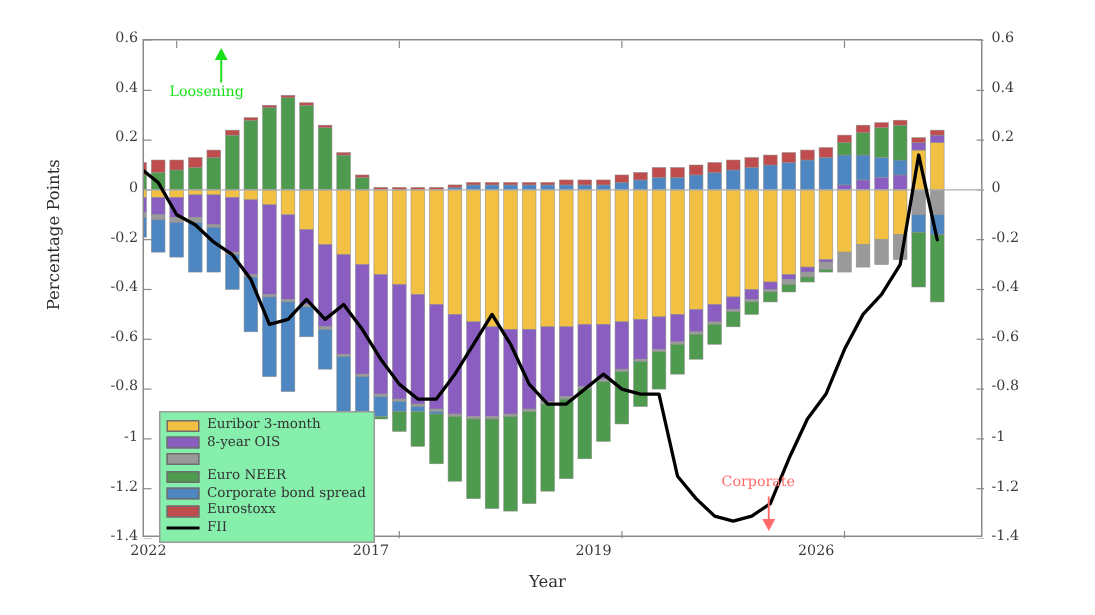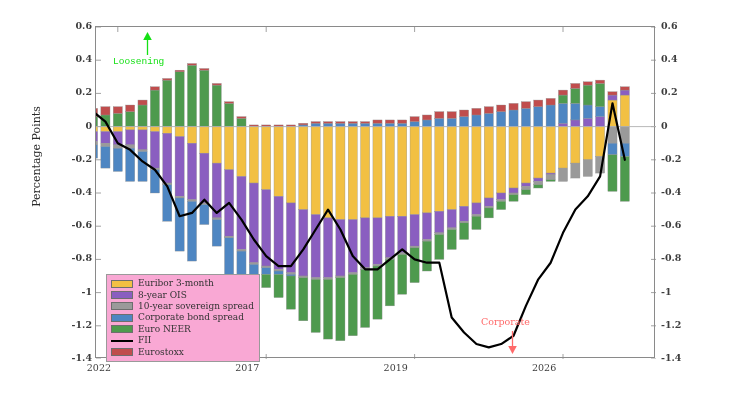--- a/index.html
+++ b/index.html
@@ -17,21 +17,20 @@
   #svg{position:absolute;left:0;top:0;width:560px;height:332px;display:block;}
 
   
   .ytick{
     position:absolute;
     font-size:9.5px;
     color:#3d3d3d;
     text-align:right;
     white-space:nowrap;
     line-height:10px;
-    font-weight:bold;
   }
   .ytick.left{right:638px;width:60px;}
   .ytick.right{left:661px;width:60px;text-align:left;}
   .xtick{
     position:absolute;
     font-size:9.5px;
     color:#3d3d3d;
     text-align:left;
     width:60px;
     white-space:nowrap;
@@ -50,28 +49,28 @@
   }
   #xlabel{
     position:absolute;
     left:0; top:381px; width:730px;
     font-size:11px; color:#2b2b2b;
     text-align:center;
   }
 
   
   .annot{position:absolute;font-size:9.5px;white-space:nowrap;}
-  #annot-loosening{left:113px;top:56px;color:#16e016;font-family:Liberation Mono, monospace;}
+  #annot-loosening{left:113px;top:56px;color:#16e016;}
   #annot-tightening{left:481px;top:316px;color:#ff6a6a;}
 
   
   #legend{
     position:absolute;
     left:106px; top:274px;
-    background:#f9a8d4;
+    background:#86efac;
     border:1px solid #9a9a9a;
     padding:3px 5px 3px 4px;
     box-sizing:border-box;
     z-index:40;
   }
   .legrow{display:flex;align-items:center;height:11.4px;}
   .legsw{
     width:22px;height:8px;
     border:0.7px solid #6e6e6e;
     margin-right:5px;
@@ -513,40 +512,40 @@
     <div class="legrow">
       <span class="legsw" style="background: rgb(242, 192, 67);"></span>
       <span class="legtext">Euribor 3-month</span>
     </div>
     <div class="legrow">
       <span class="legsw" style="background: rgb(138, 94, 192);"></span>
       <span class="legtext">8-year OIS</span>
     </div>
     <div class="legrow">
       <span class="legsw" style="background: rgb(154, 154, 154);"></span>
-      <span class="legtext">10-year sovereign spread</span>
+    </div>
+    <div class="legrow">
+      <span class="legsw" style="background: rgb(78, 154, 78);"></span>
+      <span class="legtext">Euro NEER</span>
     </div>
     <div class="legrow">
       <span class="legsw" style="background: rgb(78, 134, 194);"></span>
       <span class="legtext">Corporate bond spread</span>
     </div>
     <div class="legrow">
-      <span class="legsw" style="background: rgb(78, 154, 78);"></span>
-      <span class="legtext">Euro NEER</span>
+      <span class="legsw" style="background: rgb(192, 77, 77);"></span>
+      <span class="legtext">Eurostoxx</span>
     </div>
     <div class="legrow">
       <span class="legsw line" style="border-top-color: rgb(0, 0, 0);"></span>
       <span class="legtext">FII</span>
     </div>
-    <div class="legrow">
-      <span class="legsw" style="background: rgb(192, 77, 77);"></span>
-      <span class="legtext">Eurostoxx</span>
-    </div>
   </div>
 
+  <div id="xlabel">Year</div>
 <div class="ytick left" style="top: 21px;">0.6</div>
     <div class="ytick right" style="top: 21px;">0.6</div>
     <div class="ytick left" style="top: 54.2px;">0.4</div>
     <div class="ytick right" style="top: 54.2px;">0.4</div>
     <div class="ytick left" style="top: 87.4px;">0.2</div>
     <div class="ytick right" style="top: 87.4px;">0.2</div>
     <div class="ytick left" style="top: 120.6px;">0</div>
     <div class="ytick right" style="top: 120.6px;">0</div>
     <div class="ytick left" style="top: 153.8px;">-0.2</div>
     <div class="ytick right" style="top: 153.8px;">-0.2</div>

